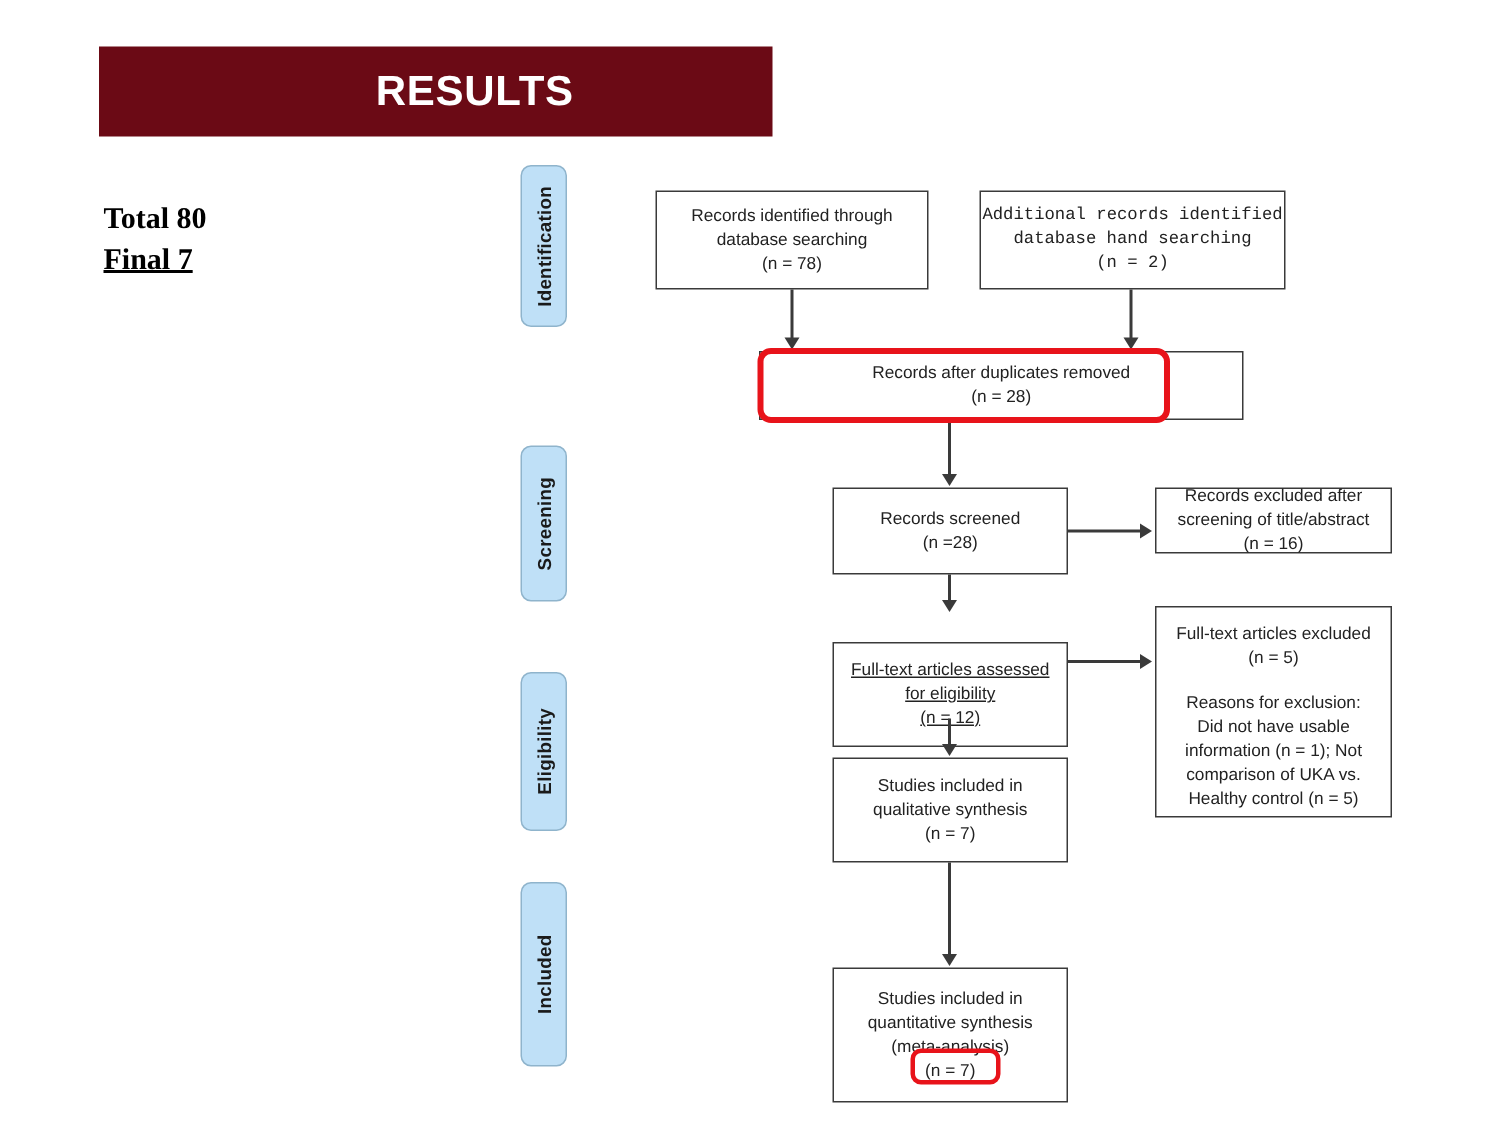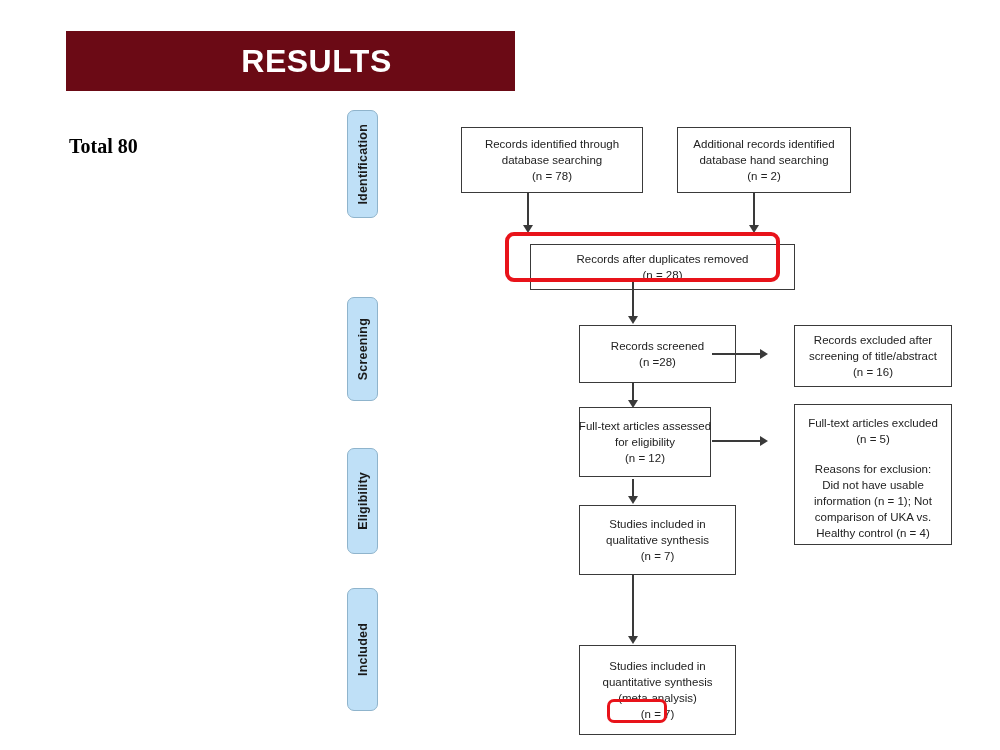--- a/index.html
+++ b/index.html
@@ -38,21 +38,21 @@
     width: 449px;
     height: 60px;
     display: flex;
     align-items: center;
     justify-content: center;
     padding-left: 52px;
     box-sizing: border-box;
     color: #ffffff;
     font-family: "Liberation Sans", sans-serif;
     font-weight: bold;
-    font-size: 32px;
+    font-size: 28px;
     letter-spacing: 0.5px;
   }
 
   
   .summary {
     position: absolute;
     left: 69px;
     top: 133px;
     color: #000000;
     font-family: Liberation Serif, serif;
@@ -101,30 +101,29 @@
     display: flex;
     flex-direction: column;
     align-items: center;
     justify-content: center;
     text-align: center;
     color: #222222;
     font-family: "Liberation Sans", sans-serif;
     font-size: 11.5px;
     line-height: 16px;
     padding: 3px 6px;
-    margin-left: 24px;
   }
   .fbox .ln { display: block; white-space: nowrap; }
 
   #box-db-search      { left: 437px; top: 127px; width: 182px; height: 66px; }
-  #box-hand-search    { left: 653px; top: 127px; width: 174px; height: 66px; }
-  #box-duplicates     { left: 506px; top: 244px; width: 265px; height: 46px; }
+  #box-hand-search    { left: 653px; top: 127px; width: 204px; height: 66px; font-family: Liberation Mono, monospace; }
+  #box-duplicates     { left: 506px; top: 234px; width: 323px; height: 46px; }
   #box-screened       { left: 555px; top: 325px; width: 157px; height: 58px; }
-  #box-excluded-screen{ left: 770px; top: 325px; width: 158px; height: 62px; }
-  #box-fulltext       { left: 555px; top: 407px; width: 132px; height: 70px; }
+  #box-excluded-screen{ left: 770px; top: 325px; width: 158px; height: 44px; }
+  #box-fulltext       { left: 555px; top: 428px; width: 157px; height: 70px; text-decoration: underline; }
   #box-excluded-full  {
     left: 770px; top: 404px; width: 158px; height: 141px;
     justify-content: flex-start; padding-top: 10px;
   }
   #box-qualitative    { left: 555px; top: 505px; width: 157px; height: 70px; }
   #box-quantitative   { left: 555px; top: 645px; width: 157px; height: 90px; }
 
   #box-excluded-full .gap { height: 15px; }
 
   
@@ -191,20 +190,21 @@
 </head>
 <body>
 
 <div class="slide">
 
   <div class="title-banner"></div>
   <div class="title-text">RESULTS</div>
 
   <div class="summary">
     <div>Total 80</div>
+    <div class="underlined">Final 7</div>
   </div>
 
   <div class="phase" id="phase-identification">
     <span>Identification</span>
   </div>
   <div class="phase" id="phase-screening">
     <span>Screening</span>
   </div>
   <div class="phase" id="phase-eligibility">
     <span>Eligibility</span>
@@ -248,21 +248,21 @@
   </div>
 
   <div class="fbox" id="box-excluded-full">
     <span class="ln">Full-text articles excluded</span>
     <span class="ln">(n = 5)</span>
     <span class="gap"></span>
     <span class="ln">Reasons for exclusion:</span>
     <span class="ln">Did not have usable</span>
     <span class="ln">information (n = 1); Not</span>
     <span class="ln">comparison of UKA vs.</span>
-    <span class="ln">Healthy control (n = 4)</span>
+    <span class="ln">Healthy control (n = 5)</span>
   </div>
 
   <div class="fbox" id="box-qualitative">
     <span class="ln">Studies included in</span>
     <span class="ln">qualitative synthesis</span>
     <span class="ln">(n = 7)</span>
   </div>
 
   <div class="fbox" id="box-quantitative">
     <span class="ln">Studies included in</span>

